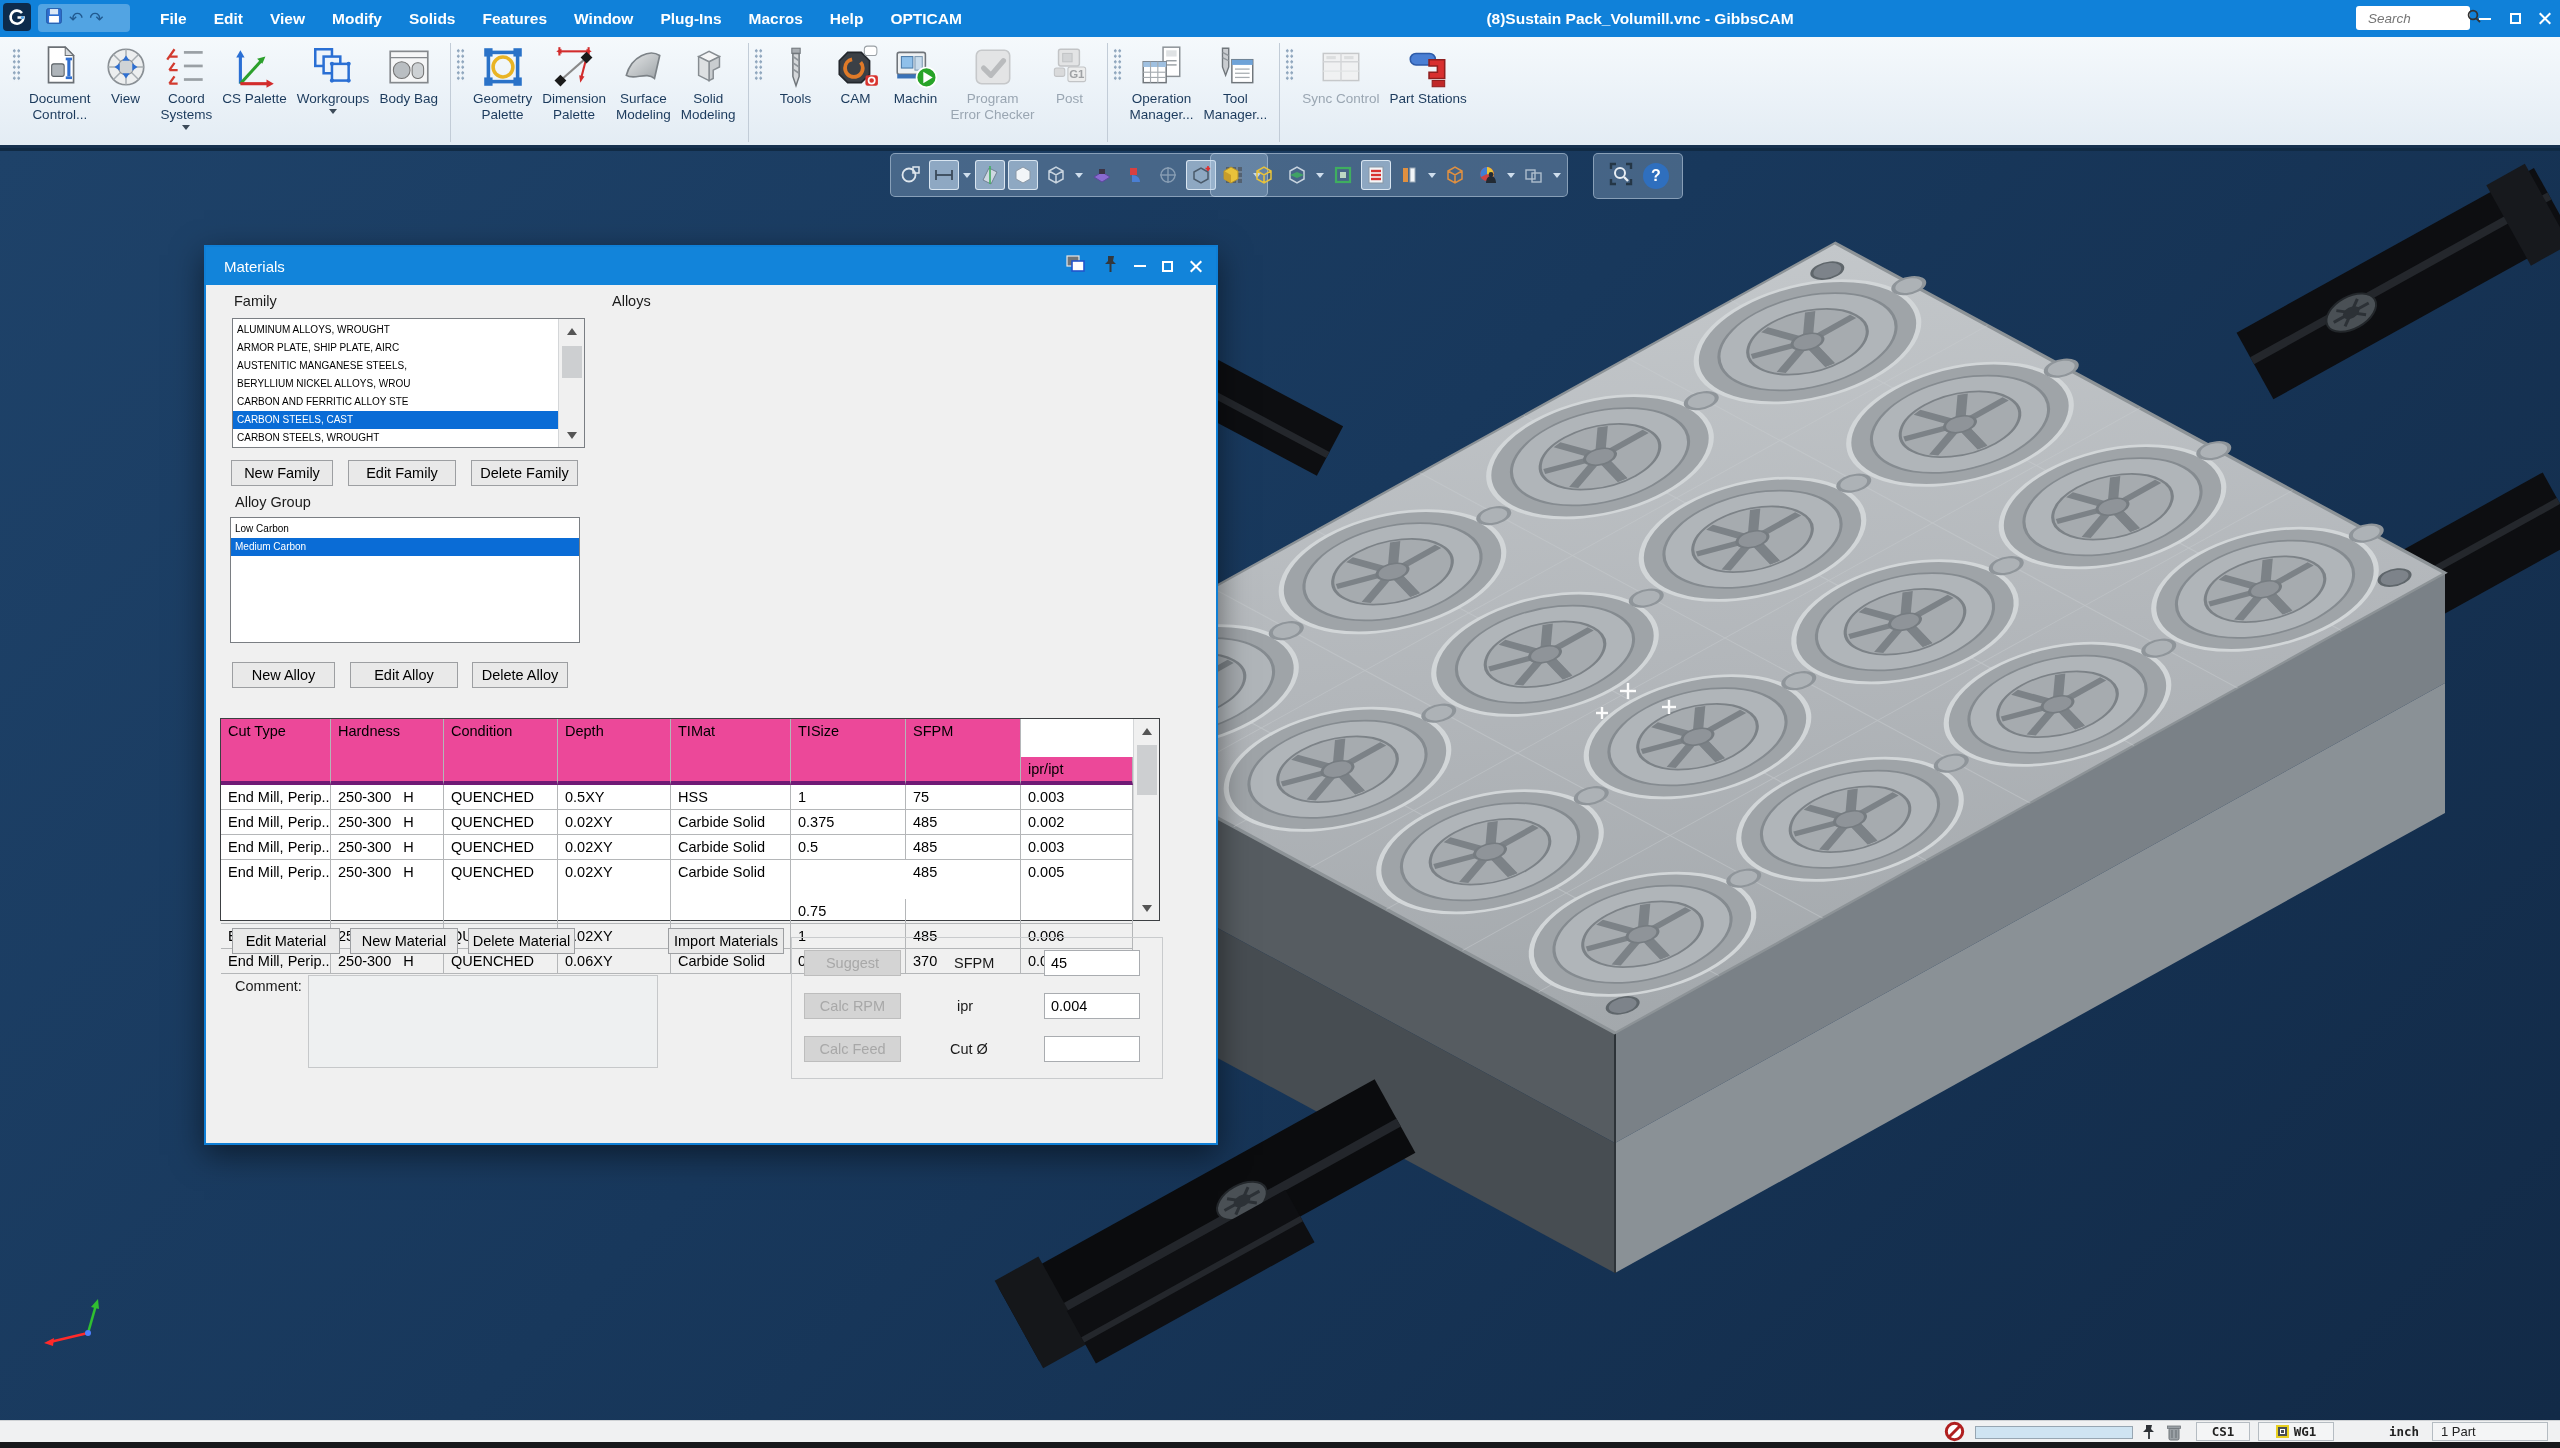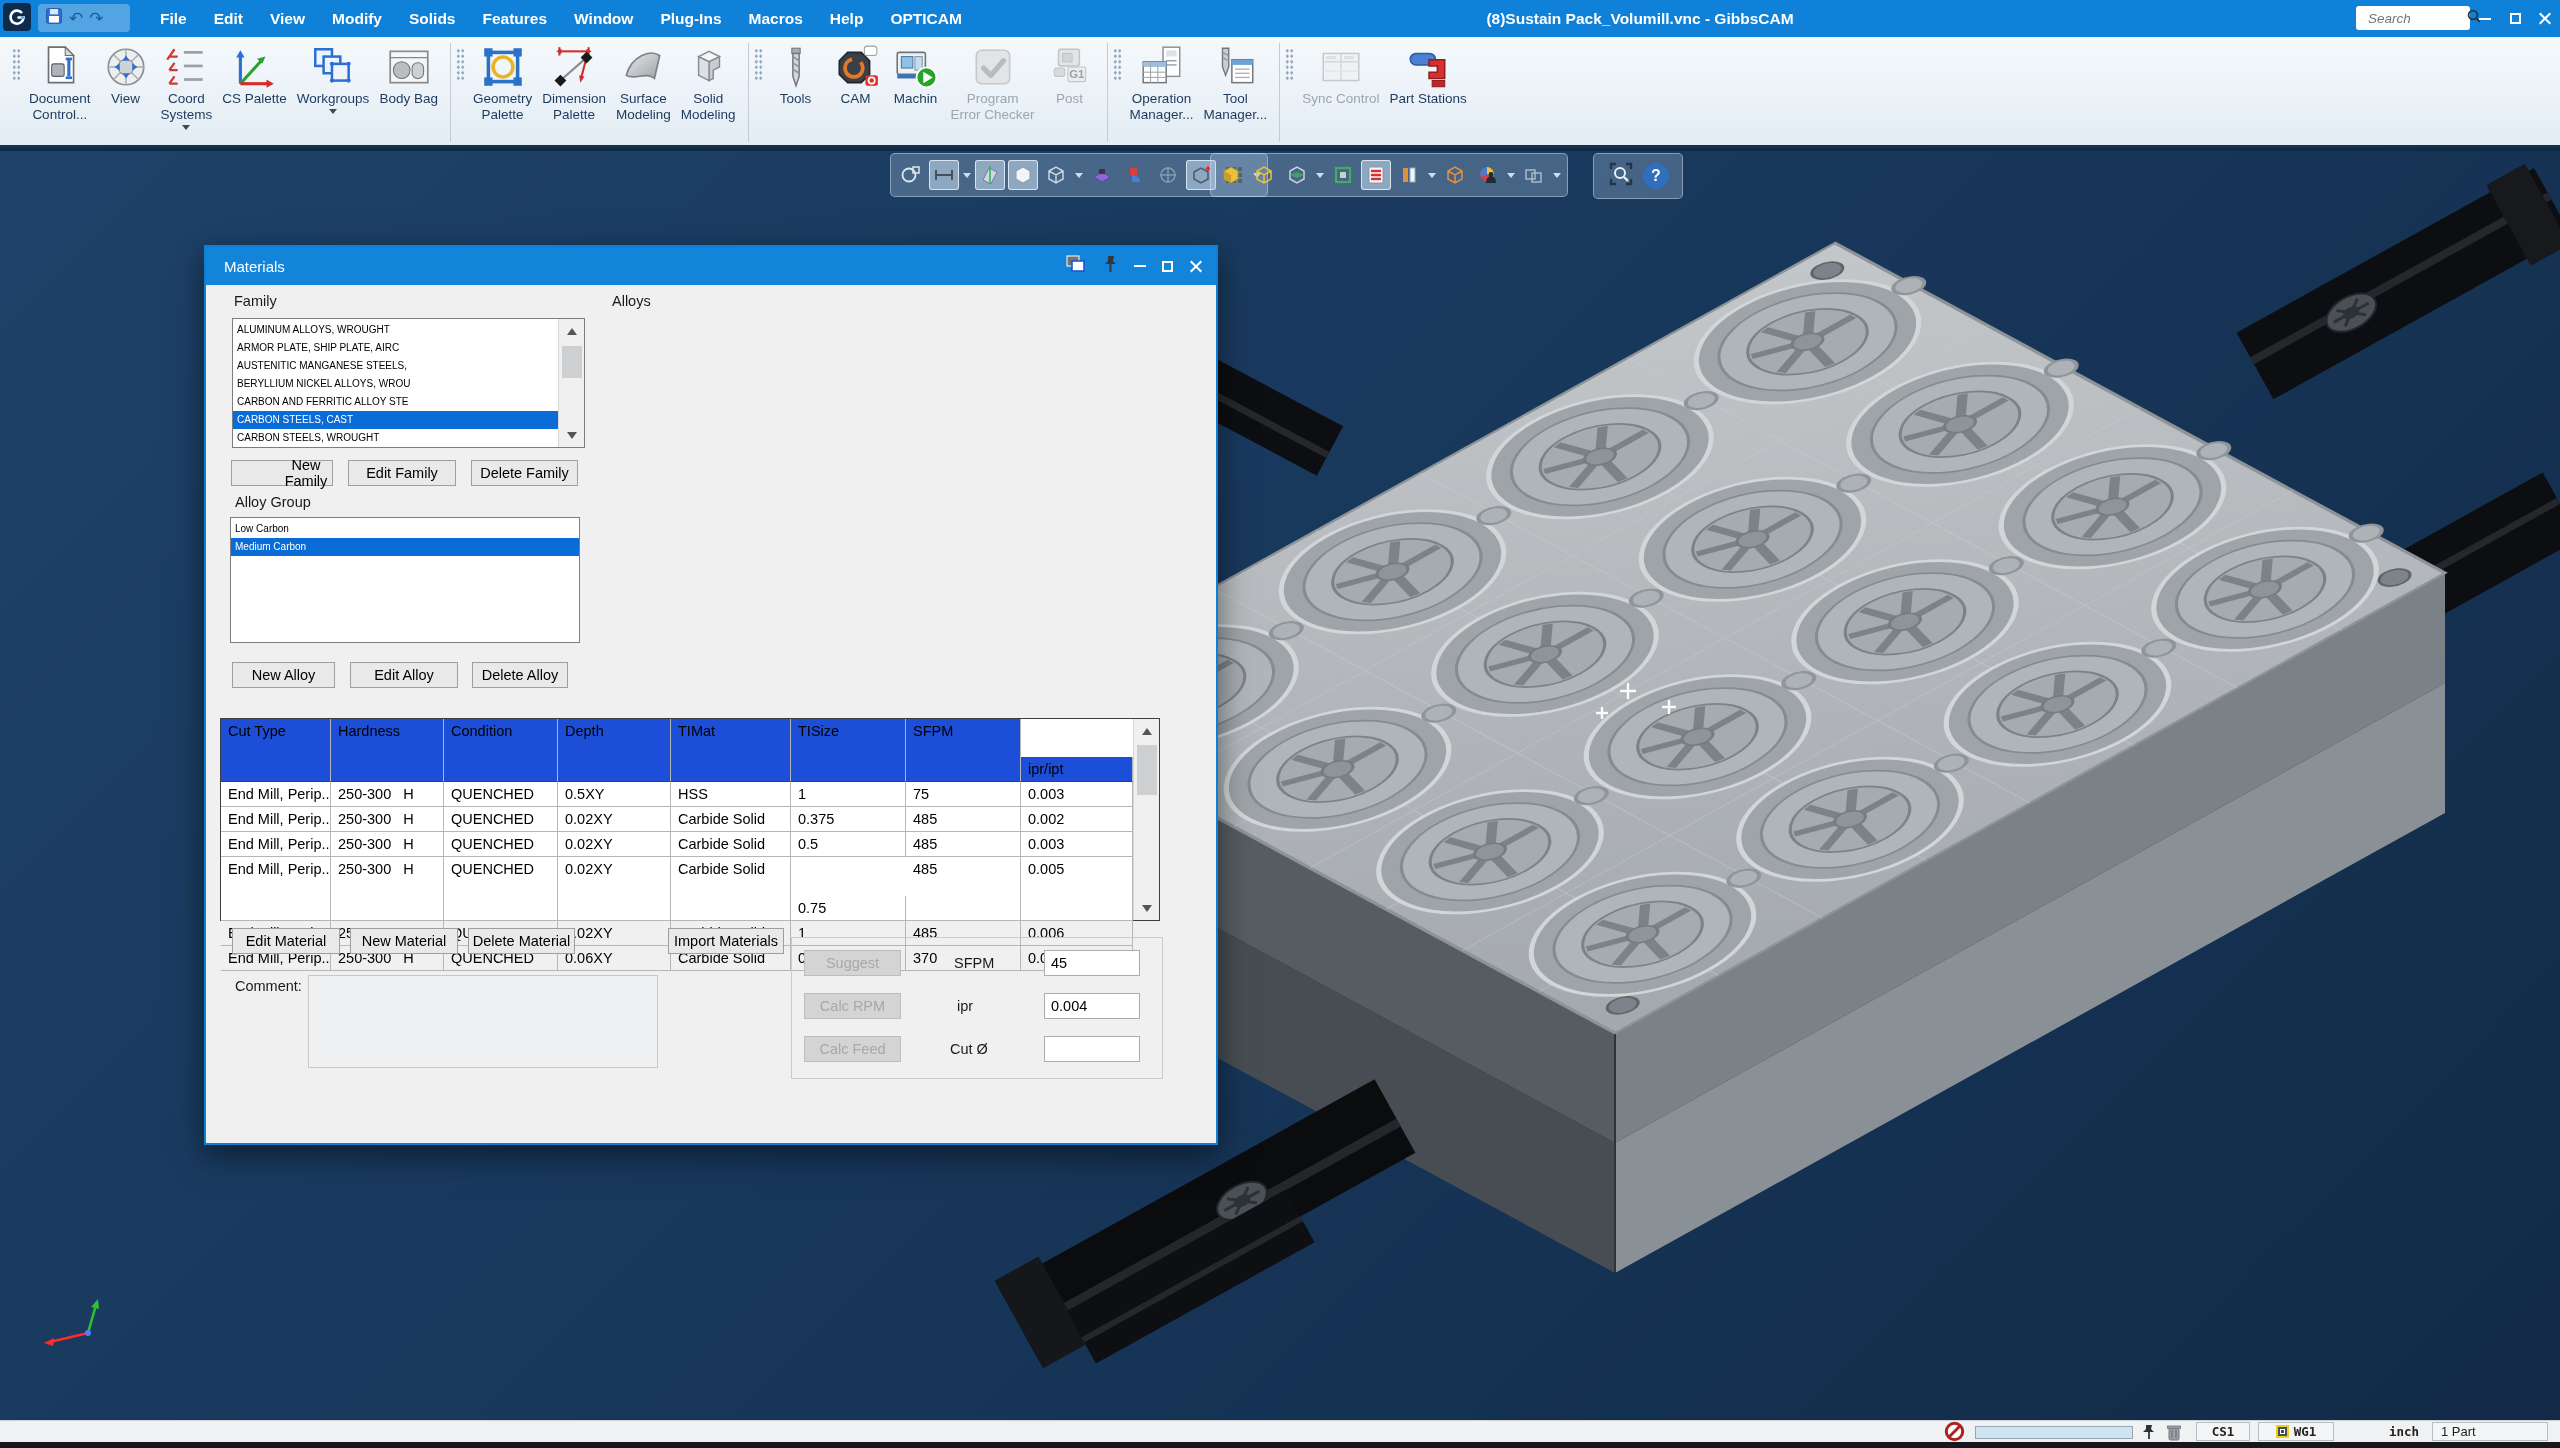--- a/index.html
+++ b/index.html
@@ -58,21 +58,21 @@
   .vscroll { position:absolute; right:0; top:0; bottom:0; width:26px; background:#f0f0f0; border-left:1px solid #d4d6d8; }
   .sarrow { position:absolute; left:0; width:26px; height:24px; display:flex; align-items:center; justify-content:center; }
   .tri-up { width:0;height:0;border-left:5px solid transparent;border-right:5px solid transparent;border-bottom:7px solid #555; }
   .tri-dn { width:0;height:0;border-left:5px solid transparent;border-right:5px solid transparent;border-top:7px solid #555; }
   .sthumb { position:absolute; left:3px; width:20px; background:#cdcfd1; }
   .wbtn { background:#e9e9e9; border:1px solid #9d9fa2; font-size:14.5px; color:#000; font-family:"Liberation Sans",sans-serif; display:flex; align-items:center; justify-content:center; }
   .wbtn.disabled { background:#d4d4d4; border-color:#bdbdbd; color:#a8a8a8; }
   .tbl { background:#fff; border:1px solid #3c3f42; position:relative; }
   .trow { display:flex; }
   .tcell { border-right:1px solid #b4b6b8; border-bottom:1px solid #b4b6b8; font-size:14.5px; padding:4px 7px; white-space:pre; overflow:hidden; color:#000; }
-  .thead .tcell { border-bottom:1px solid #701a75; background:#1d4ed8; }
+  .thead .tcell { border-bottom:4px solid #701a75; background:#ec4899; }
   .calcpanel { border:1px solid #c9cbcd; }
   .ifield { background:#fff; border:1px solid #a9acb0; font-size:14.5px; padding:2px 6px; font-family:"Liberation Sans",sans-serif; color:#000; }
   .commentbox { background:#eef0f1; border:1px solid #c6c8ca; }
 
   
   .statusbar { position:absolute; left:0; top:1420px; width:2560px; height:22px; background:#f0f1f2; border-top:1px solid #cfd2d5; }
   .bottomstrip { position:absolute; left:0; top:1442px; width:2560px; height:6px; background:#17181b; }
   .seg { position:absolute; top:1px; height:19px; background:#f4f5f6; border:1px solid #b5bcc2; display:flex; align-items:center; justify-content:center; gap:5px; font-family:"DejaVu Sans Mono",monospace; font-size:12.5px; font-weight:bold; color:#222; }
   .progress { position:absolute; left:1975px; top:5px; width:158px; height:13px; border:1px solid #97a6b2; background:#cfe4f2; }
 </style>
@@ -730,21 +730,21 @@
         <div class="vscroll">
           <div class="sarrow" style="top:0;">
               <div class="tri-up"></div>
             </div>
           <div class="sthumb" style="top:27px; height:32px;"></div>
           <div class="sarrow" style="bottom:0;">
               <div class="tri-dn"></div>
             </div>
         </div>
       </div>
-      <button class="wbtn abs" style="left:25px; top:175px; width:102px; height:26px;padding-left:48px;">
+      <button class="wbtn abs" style="left:25px; top:175px; width:102px; height:26px;">
           <span>New Family</span>
         </button>
       <button class="wbtn abs" style="left:142px; top:175px; width:108px; height:26px;">
           <span>Edit Family</span>
         </button>
       <button class="wbtn abs" style="left:265px; top:175px; width:107px; height:26px;">
           <span>Delete Family</span>
         </button>
 
       <div class="abs dlabel" style="left:29px; top:209px;">Alloy Group</div>

